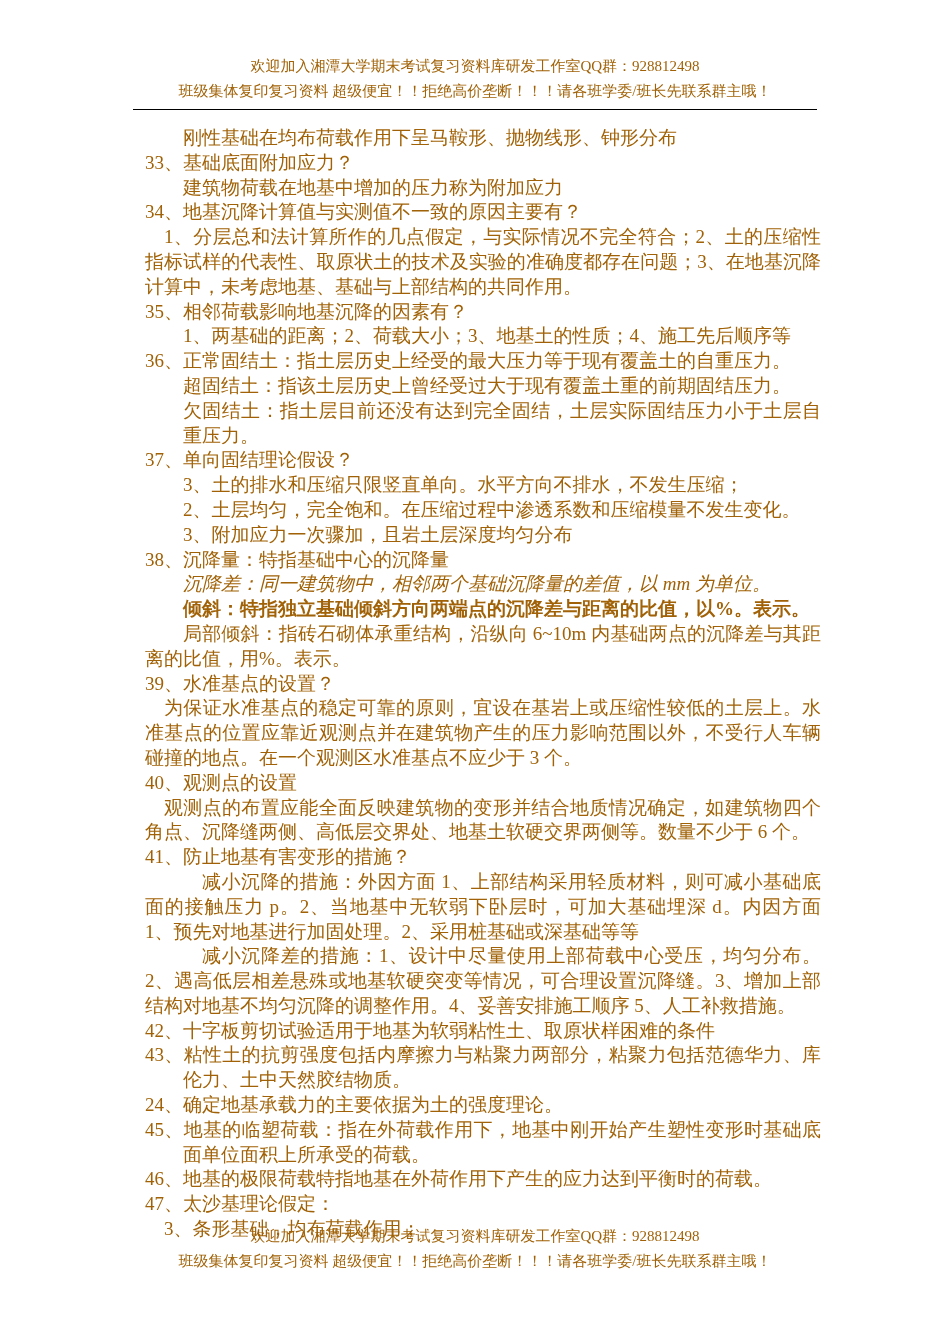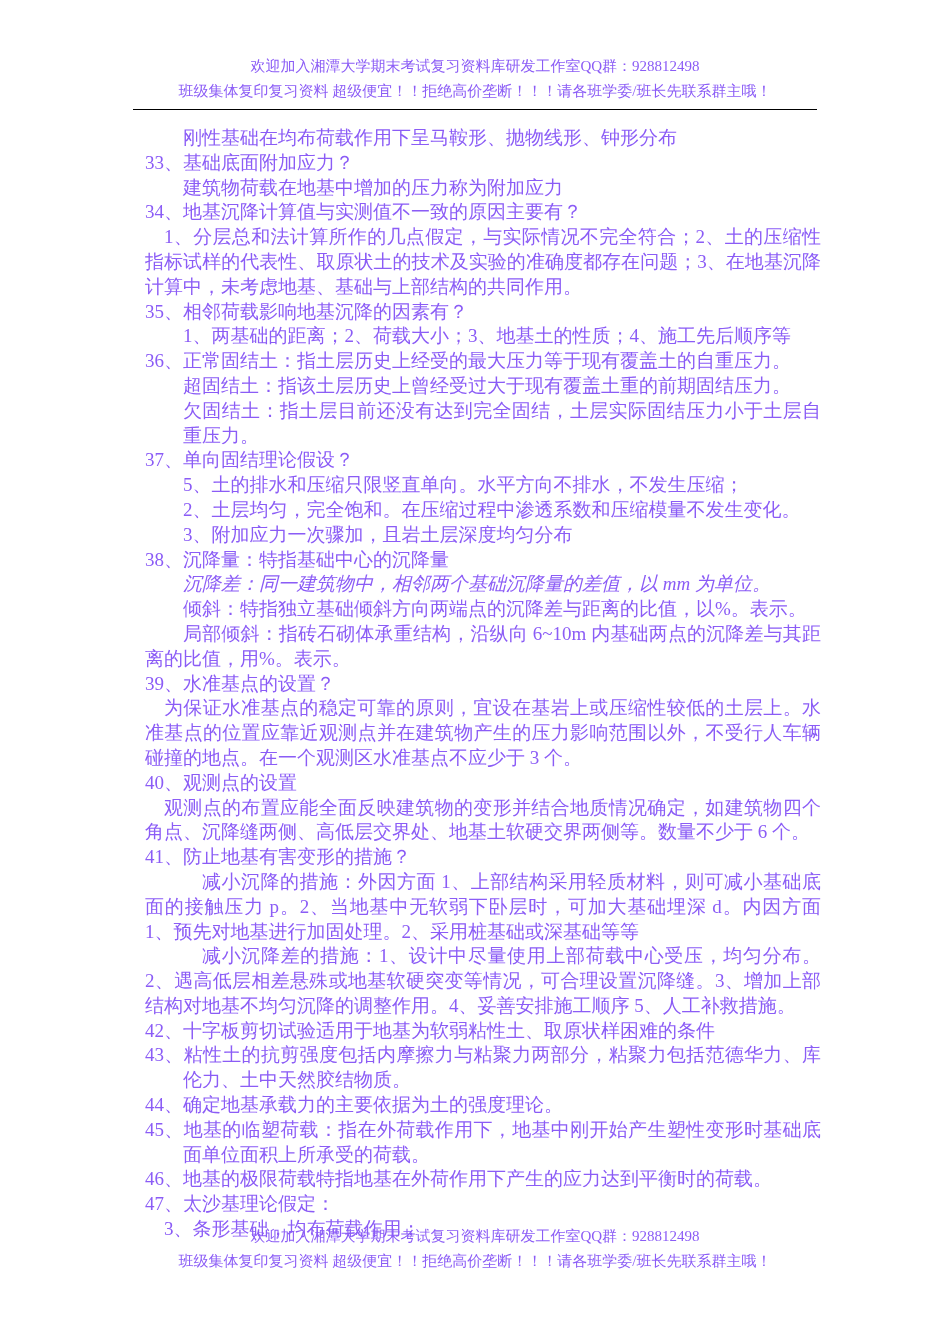--- a/index.html
+++ b/index.html
@@ -5,21 +5,21 @@
   html, body {
     margin: 0;
     padding: 0;
     background: #ffffff;
   }
   .page {
     position: relative;
     width: 950px;
     height: 1344px;
     background: #ffffff;
-    color: #8b5cf6;
+    color: #a16207;
     font-family: "Liberation Serif", "DejaVu Serif", serif;
     overflow: hidden;
   }
   .header {
     position: absolute;
     top: 54px;
     left: 133px;
     width: 684px;
     text-align: center;
     font-size: 15px;
@@ -68,37 +68,37 @@
       <div class="para" style="padding-left: 0em; text-indent: 0em;">33、基础底面附加应力？</div>
       <div class="para" style="padding-left: 2em; text-indent: 0em;">建筑物荷载在地基中增加的压力称为附加应力</div>
       <div class="para" style="padding-left: 0em; text-indent: 0em;">34、地基沉降计算值与实测值不一致的原因主要有？</div>
       <div class="para" style="padding-left: 0em; text-indent: 1em;">1、分层总和法计算所作的几点假定，与实际情况不完全符合；2、土的压缩性指标试样的代表性、取原状土的技术及实验的准确度都存在问题；3、在地基沉降计算中，未考虑地基、基础与上部结构的共同作用。</div>
       <div class="para" style="padding-left: 0em; text-indent: 0em;">35、相邻荷载影响地基沉降的因素有？</div>
       <div class="para" style="padding-left: 2em; text-indent: 0em;">1、两基础的距离；2、荷载大小；3、地基土的性质；4、施工先后顺序等</div>
       <div class="para" style="padding-left: 0em; text-indent: 0em;">36、正常固结土：指土层历史上经受的最大压力等于现有覆盖土的自重压力。</div>
       <div class="para" style="padding-left: 2em; text-indent: 0em;">超固结土：指该土层历史上曾经受过大于现有覆盖土重的前期固结压力。</div>
       <div class="para" style="padding-left: 2em; text-indent: 0em;">欠固结土：指土层目前还没有达到完全固结，土层实际固结压力小于土层自重压力。</div>
       <div class="para" style="padding-left: 0em; text-indent: 0em;">37、单向固结理论假设？</div>
-      <div class="para" style="padding-left: 2em; text-indent: 0em;">5、土的排水和压缩只限竖直单向。水平方向不排水，不发生压缩；</div>
+      <div class="para" style="padding-left: 2em; text-indent: 0em;">3、土的排水和压缩只限竖直单向。水平方向不排水，不发生压缩；</div>
       <div class="para" style="padding-left: 2em; text-indent: 0em;">2、土层均匀，完全饱和。在压缩过程中渗透系数和压缩模量不发生变化。</div>
       <div class="para" style="padding-left: 2em; text-indent: 0em;">3、附加应力一次骤加，且岩土层深度均匀分布</div>
       <div class="para" style="padding-left: 0em; text-indent: 0em;">38、沉降量：特指基础中心的沉降量</div>
       <div class="para" style="padding-left: 2em; text-indent: 0em; font-style: italic;">沉降差：同一建筑物中，相邻两个基础沉降量的差值，以 mm 为单位。</div>
-      <div class="para" style="padding-left: 2em; text-indent: 0em;">倾斜：特指独立基础倾斜方向两端点的沉降差与距离的比值，以%。表示。</div>
+      <div class="para" style="padding-left: 2em; text-indent: 0em; font-weight: bold;">倾斜：特指独立基础倾斜方向两端点的沉降差与距离的比值，以%。表示。</div>
       <div class="para" style="padding-left: 0em; text-indent: 2em;">局部倾斜：指砖石砌体承重结构，沿纵向 6~10m 内基础两点的沉降差与其距离的比值，用%。表示。</div>
       <div class="para" style="padding-left: 0em; text-indent: 0em;">39、水准基点的设置？</div>
       <div class="para" style="padding-left: 0em; text-indent: 1em;">为保证水准基点的稳定可靠的原则，宜设在基岩上或压缩性较低的土层上。水准基点的位置应靠近观测点并在建筑物产生的压力影响范围以外，不受行人车辆碰撞的地点。在一个观测区水准基点不应少于 3 个。</div>
       <div class="para" style="padding-left: 0em; text-indent: 0em;">40、观测点的设置</div>
       <div class="para" style="padding-left: 0em; text-indent: 1em;">观测点的布置应能全面反映建筑物的变形并结合地质情况确定，如建筑物四个角点、沉降缝两侧、高低层交界处、地基土软硬交界两侧等。数量不少于 6 个。</div>
       <div class="para" style="padding-left: 0em; text-indent: 0em;">41、防止地基有害变形的措施？</div>
       <div class="para" style="padding-left: 0em; text-indent: 3em;">减小沉降的措施：外因方面 1、上部结构采用轻质材料，则可减小基础底面的接触压力 p。2、当地基中无软弱下卧层时，可加大基础埋深 d。内因方面 1、预先对地基进行加固处理。2、采用桩基础或深基础等等</div>
       <div class="para" style="padding-left: 0em; text-indent: 3em;">减小沉降差的措施：1、设计中尽量使用上部荷载中心受压，均匀分布。2、遇高低层相差悬殊或地基软硬突变等情况，可合理设置沉降缝。3、增加上部结构对地基不均匀沉降的调整作用。4、妥善安排施工顺序 5、人工补救措施。</div>
       <div class="para" style="padding-left: 0em; text-indent: 0em;">42、十字板剪切试验适用于地基为软弱粘性土、取原状样困难的条件</div>
       <div class="para" style="padding-left: 2em; text-indent: -2em;">43、粘性土的抗剪强度包括内摩擦力与粘聚力两部分，粘聚力包括范德华力、库伦力、土中天然胶结物质。</div>
-      <div class="para" style="padding-left: 0em; text-indent: 0em;">44、确定地基承载力的主要依据为土的强度理论。</div>
+      <div class="para" style="padding-left: 0em; text-indent: 0em;">24、确定地基承载力的主要依据为土的强度理论。</div>
       <div class="para" style="padding-left: 2em; text-indent: -2em;">45、地基的临塑荷载：指在外荷载作用下，地基中刚开始产生塑性变形时基础底面单位面积上所承受的荷载。</div>
       <div class="para" style="padding-left: 0em; text-indent: 0em;">46、地基的极限荷载特指地基在外荷作用下产生的应力达到平衡时的荷载。</div>
       <div class="para" style="padding-left: 0em; text-indent: 0em;">47、太沙基理论假定：</div>
       <div class="para" style="padding-left: 1em; text-indent: 0em;">3、条形基础，均布荷载作用；</div>
     </div>
 
   <div class="footer">
     <span class="hline">欢迎加入湘潭大学期末考试复习资料库研发工作室QQ群：928812498</span>
     <span class="hline">班级集体复印复习资料 超级便宜！！拒绝高价垄断！！！请各班学委/班长先联系群主哦！</span>
   </div>

